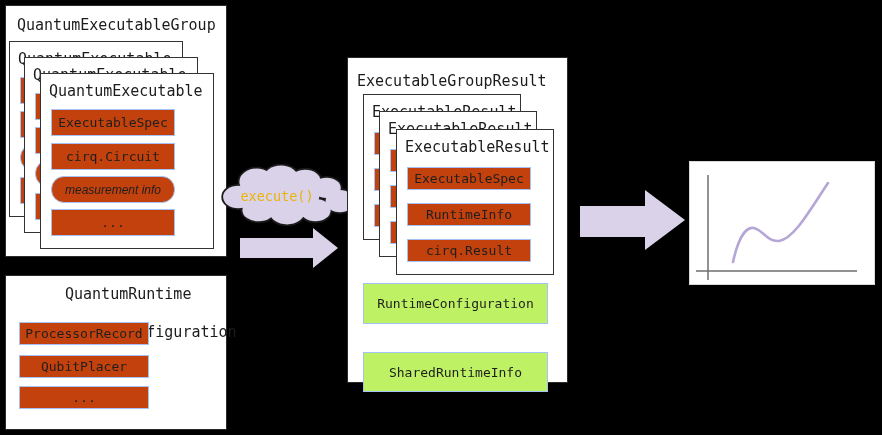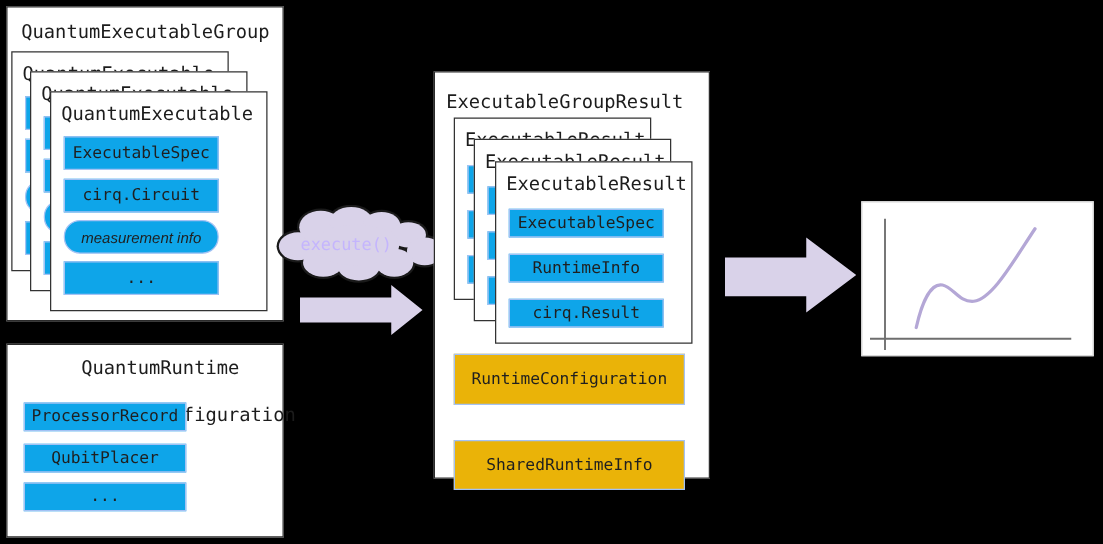--- a/index.html
+++ b/index.html
@@ -2,29 +2,29 @@
 <html><head>
 <meta charset="utf-8">
 <style>
   html,body{margin:0;padding:0;background:#000;width:882px;height:435px;overflow:hidden;}
   .stage{position:relative;width:882px;height:435px;background:#000;
          font-family:"DejaVu Sans Mono","Liberation Mono",monospace;color:#1f1f1f;}
   .whitebox{position:absolute;background:#fff;border:1.5px solid #2b2b2b;box-sizing:border-box;}
   .boxtitle{position:absolute;font-size:15px;line-height:19px;white-space:pre;color:#1c1c1c;}
   .card{position:absolute;background:#fff;border:1.5px solid #333;box-sizing:border-box;}
   .cardtitle{position:absolute;left:8px;top:8px;font-size:15px;white-space:nowrap;color:#1c1c1c;}
-  .row{position:absolute;background:#0ea5e9;border:1.5px solid #a4c2f4;box-sizing:border-box;
+  .row{position:absolute;background:#c2410c;border:1.5px solid #a4c2f4;box-sizing:border-box;
        display:flex;align-items:center;justify-content:center;font-size:13px;white-space:nowrap;}
   .row.italic-sans{font-family:"Liberation Sans",sans-serif;font-style:italic;font-size:12px;border-radius:13px;}
-  .bigrow{position:absolute;background:#eab308;border:1.5px solid #a4c2f4;box-sizing:border-box;
+  .bigrow{position:absolute;background:#bef264;border:1.5px solid #a4c2f4;box-sizing:border-box;
        display:flex;align-items:center;justify-content:center;font-size:13px;white-space:nowrap;}
   .cloud-wrap{position:absolute;left:214px;top:164px;width:142px;height:64px;}
   .cloud-label{position:absolute;left:214px;top:164px;width:142px;height:64px;
        display:flex;align-items:center;justify-content:center;padding-right:16px;box-sizing:border-box;
-       font-size:13.5px;color:#c4b5fd;}
+       font-size:13.5px;color:#eab308;}
   .etl-text{position:absolute;left:588px;top:206px;width:80px;
        font-family:"Liberation Sans",sans-serif;font-size:12.5px;line-height:15px;color:#3d3d3d;}
   .chartbox{position:absolute;left:689px;top:161px;width:186px;height:124px;background:#fff;
        border:1px solid #d8d8d8;box-sizing:border-box;}
   svg{display:block;}
 </style>
 </head>
 <body>
 
 <div class="stage">

